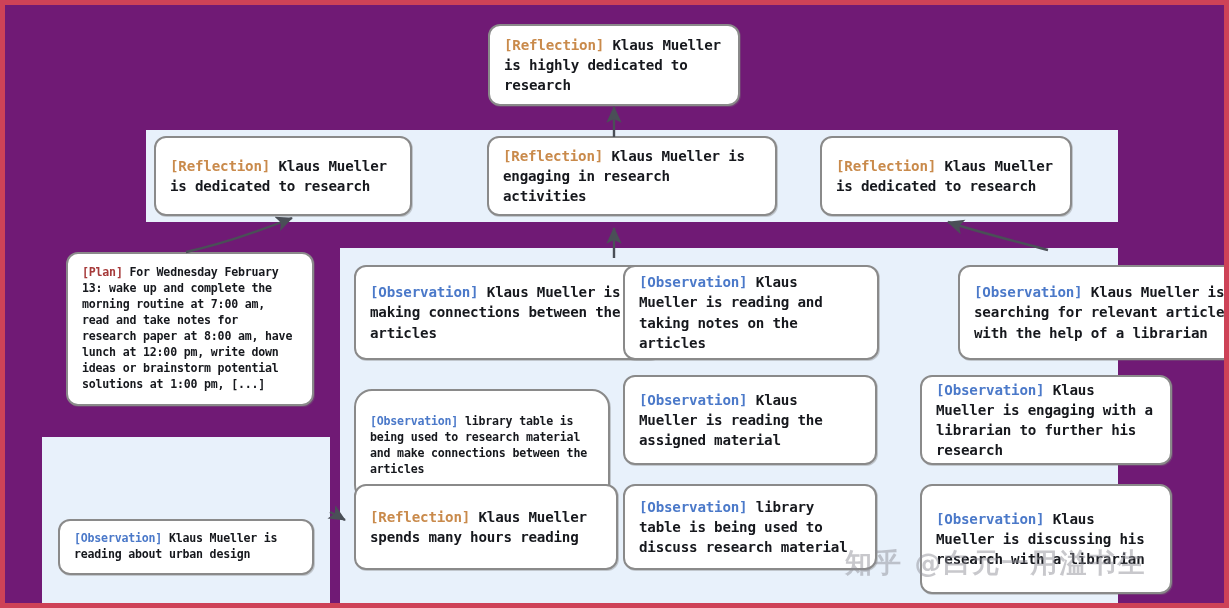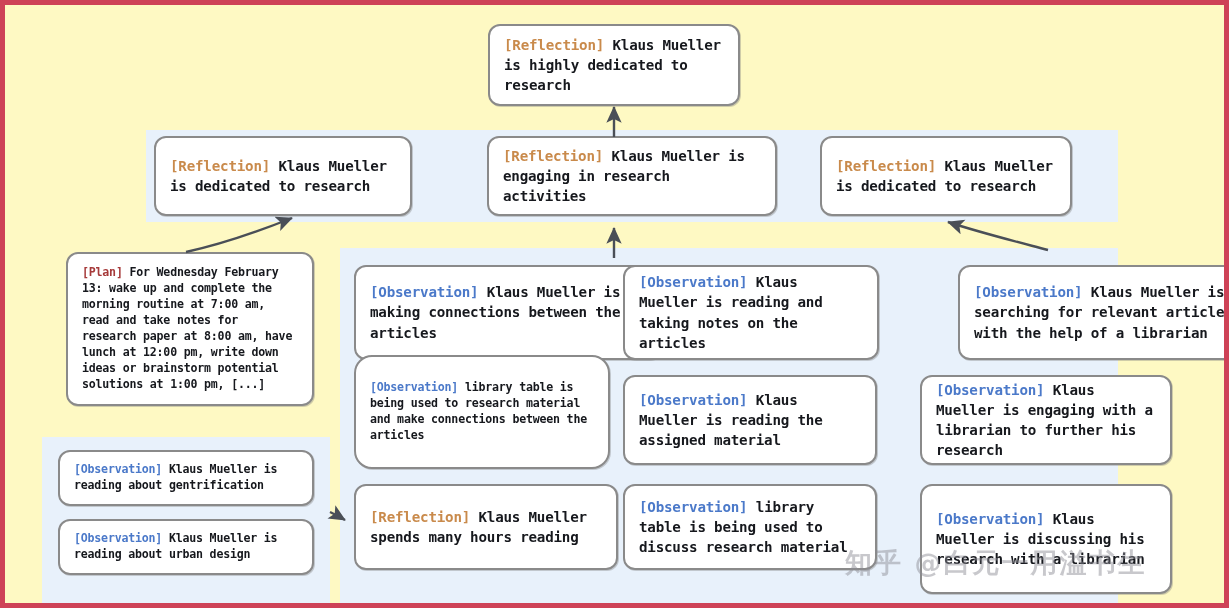--- a/index.html
+++ b/index.html
@@ -4,21 +4,21 @@
 <style>
   html, body {
     margin: 0;
     padding: 0;
     background: #ffffff;
   }
   #canvas {
     position: relative;
     width: 1229px;
     height: 608px;
-    background: #fef9c3;
+    background: #701a75;
     box-sizing: border-box;
     border: 4px solid #cf4css;
     overflow: hidden;
     font-family: "DejaVu Sans Mono", "Liberation Mono", monospace;
   }
   #frame-border {
     position: absolute;
     left: 0; top: 0;
     width: 1229px; height: 608px;
     box-sizing: border-box;
@@ -125,39 +125,34 @@
       <span class="tag-reflection">[Reflection]</span><span> Klaus Mueller is dedicated to research</span>
     </div>
   </div>
 
   <div class="node sz-sm" style="left:66px; top:252px; width:248px; height:154px;">
     <div class="txt">
       <span class="tag-plan">[Plan]</span><span> For Wednesday February 13: wake up and complete the morning routine at 7:00 am, read and take notes for research paper at 8:00 am, have lunch at 12:00 pm, write down ideas or brainstorm potential solutions at 1:00 pm, [...]</span>
     </div>
   </div>
 
-  <div class="node sz-sm" style="left:58px; top:450px; width:256px; height:56px;">
-    <div class="txt">
-      <span class="tag-observation">[Observation]</span><span> Klaus Mueller is reading about gentrification</span>
-    </div>
-  </div>
 
   <div class="node sz-sm" style="left:58px; top:519px; width:256px; height:56px;">
     <div class="txt">
       <span class="tag-observation">[Observation]</span><span> Klaus Mueller is reading about urban design</span>
     </div>
   </div>
 
   <div class="node sz-lg" style="left:354px; top:265px; width:307px; height:95px;">
     <div class="txt">
       <span class="tag-observation">[Observation]</span><span> Klaus Mueller is making connections between the articles</span>
     </div>
   </div>
 
-  <div class="node sz-sm" style="left:354px; top:355px; width:256px; height:114px;border-radius:18px;">
+  <div class="node sz-sm" style="left:354px; top:389px; width:256px; height:114px;border-radius:18px;">
     <div class="txt">
       <span class="tag-observation">[Observation]</span><span> library table is being used to research material and make connections between the articles</span>
     </div>
   </div>
 
   <div class="node sz-lg" style="left:354px; top:484px; width:264px; height:86px;">
     <div class="txt">
       <span class="tag-reflection">[Reflection]</span><span> Klaus Mueller spends many hours reading</span>
     </div>
   </div>

